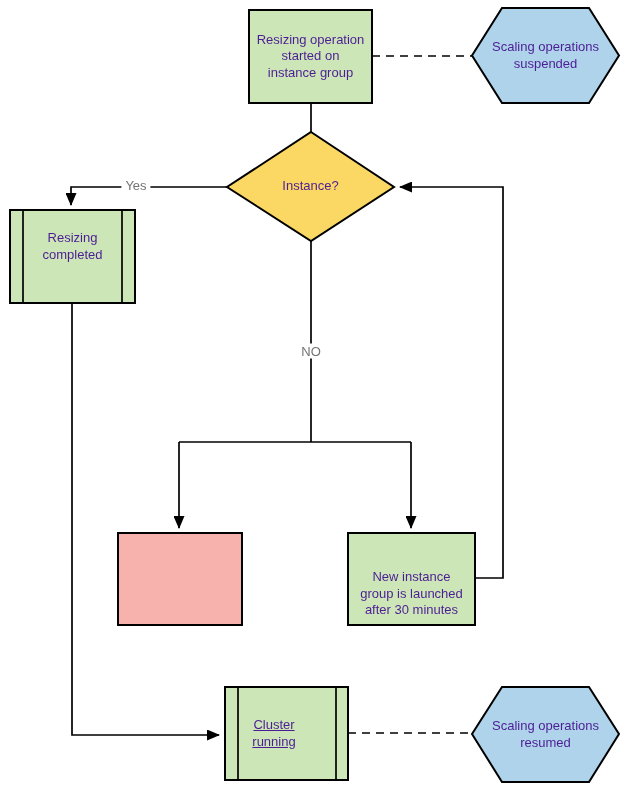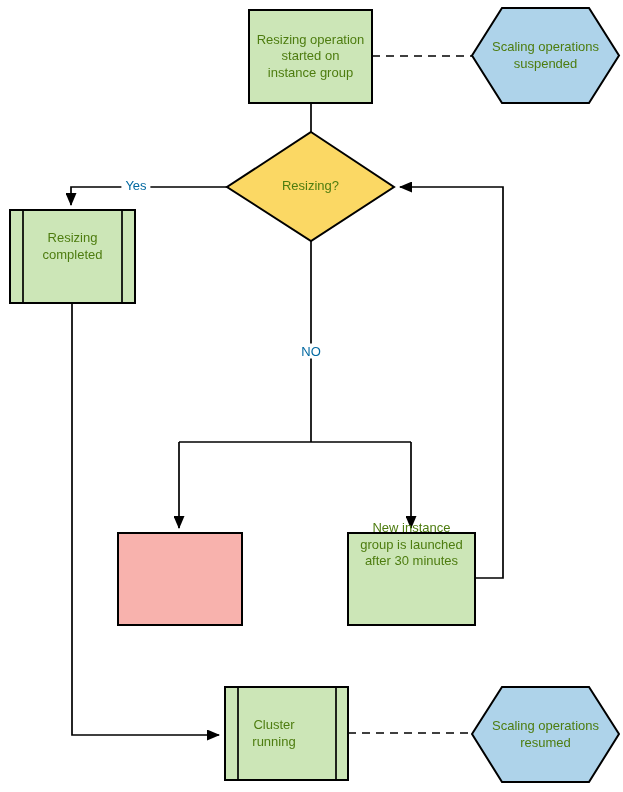--- a/index.html
+++ b/index.html
@@ -7,26 +7,26 @@
     position:relative;width:623px;height:792px;background:#ffffff;
     font-family:"Liberation Sans",sans-serif;overflow:hidden;
   }
   .canvas svg{position:absolute;left:0;top:0;}
   .conn{fill:none;stroke:#000;stroke-width:1.7px;}
   .conn.dashed{stroke-dasharray:8 6;}
   .shape{stroke:#000;stroke-width:2px;}
   .bar{stroke:#000;stroke-width:1.7px;}
   .node-label{
     position:absolute;display:flex;align-items:center;justify-content:center;
-    text-align:center;font-size:13px;line-height:1.28;color:#4d7c0f;
+    text-align:center;font-size:13px;line-height:1.28;color:#4c1d95;
     white-space:pre-line;pointer-events:none;
   }
   .edge-label{
     position:absolute;transform:translate(-50%,-50%);
-    background:#fff;padding:0 4px;font-size:13px;color:#0369a1;
+    background:#fff;padding:0 4px;font-size:13px;color:#737373;
   }
 </style>
 </head>
 <body>
 
 <div class="canvas">
 
   <svg width="623" height="792" viewBox="0 0 623 792">
     <defs>
       <marker id="arrow" markerUnits="userSpaceOnUse" markerWidth="13" markerHeight="11" refX="12" refY="5.5" orient="auto">
@@ -66,31 +66,31 @@
     <polygon class="shape" points="472,734 502,687 589,687 619,734 589,782 502,782" fill="#aed3ea"></polygon>
   </svg>
 
   <div class="node-label" style="left:249px;top:10px;width:123px;height:93px;">Resizing operation
 started on
 instance group</div>
 
   <div class="node-label" style="left:472px;top:8px;width:147px;height:95px;">Scaling operations
 suspended</div>
 
-  <div class="node-label" style="left:227px;top:132px;width:167px;height:109px;">Resizing?</div>
+  <div class="node-label" style="left:227px;top:132px;width:167px;height:109px;">Instance?</div>
 
   <div class="node-label" style="left:10px;top:210px;width:125px;height:74px;">Resizing
 completed</div>
 
 
-  <div class="node-label" style="left:348px;top:511px;width:127px;height:68px;">New instance
+  <div class="node-label" style="left:348px;top:560px;width:127px;height:68px;">New instance
 group is launched
 after 30 minutes</div>
 
-  <div class="node-label" style="left:225px;top:687px;width:98px;height:93px;">Cluster
+  <div class="node-label" style="left:225px;top:687px;width:98px;height:93px;text-decoration:underline;">Cluster
 running</div>
 
   <div class="node-label" style="left:472px;top:687px;width:147px;height:95px;">Scaling operations
 resumed</div>
 
   <div class="edge-label" style="left:136px;top:185px;">Yes</div>
 
   <div class="edge-label" style="left:311px;top:351px;">NO</div>
 
 </div>

